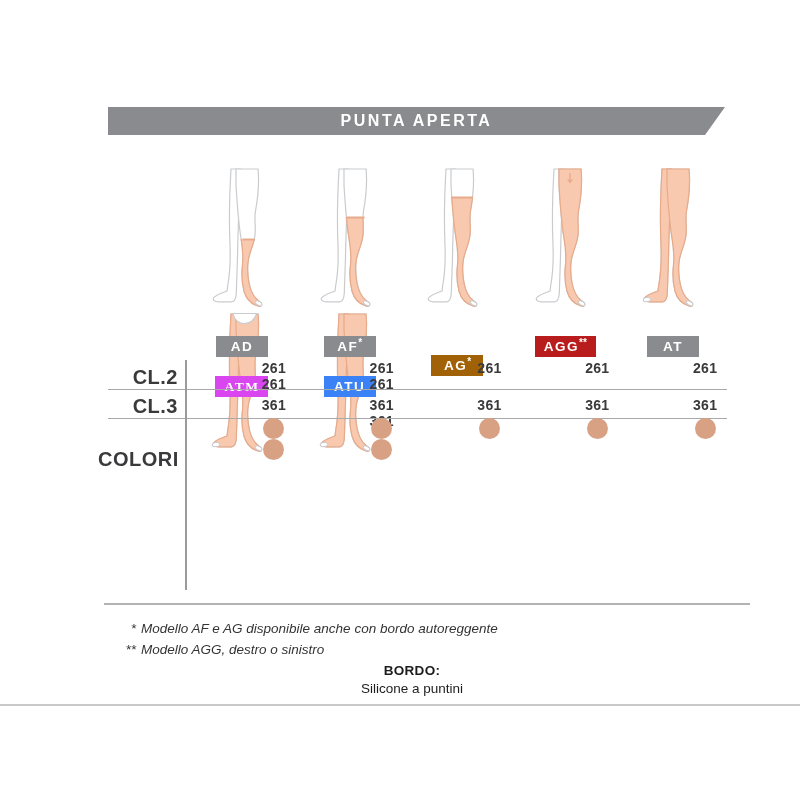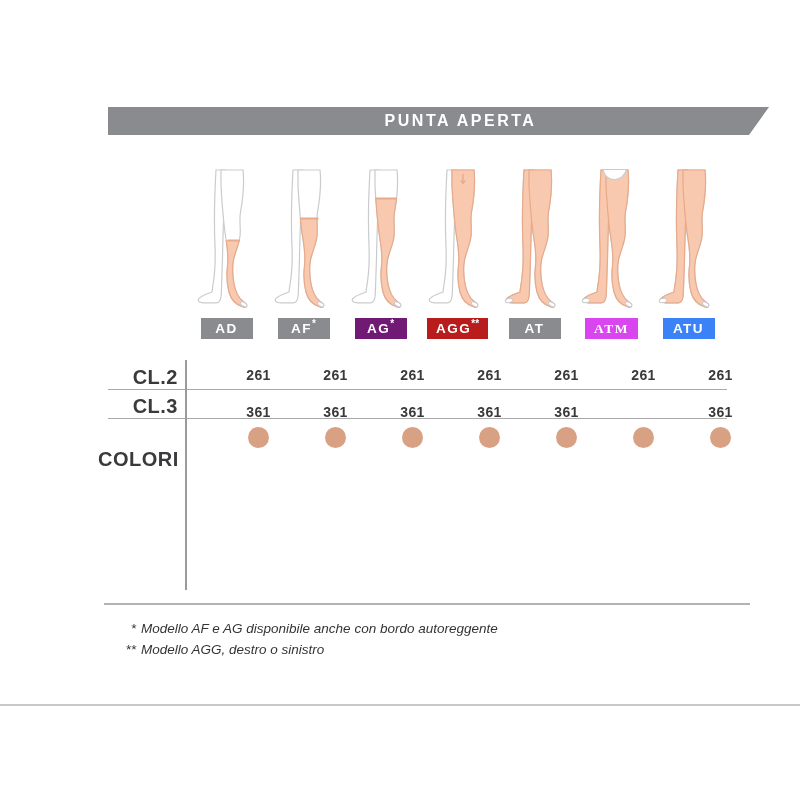--- a/index.html
+++ b/index.html
@@ -10,21 +10,21 @@
   
   .header-bar{
     position:absolute;left:108px;top:107px;width:617px;height:28px;
     display:flex;align-items:center;justify-content:center;
     clip-path:polygon(0 0,100% 0,calc(100% - 20px) 100%,0 100%);
   }
   .header-bar .title{
     color:#ffffff;font-size:16px;font-weight:bold;letter-spacing:2.5px;
   }
   
-  .cols{position:absolute;left:188px;width:539px;display:grid;grid-template-columns:repeat(7,1fr);}
+  .cols{position:absolute;left:188px;width:539px;display:grid;grid-template-columns:repeat(5,1fr);}
   .figures-row{top:167px;height:146px;}
   .figure-cell{display:flex;align-items:flex-end;justify-content:center;}
   .badges-row{top:317px;height:22px;}
   .badge-cell{display:flex;align-items:center;justify-content:center;}
   .badge{
     min-width:34px;height:21px;padding:0 9px;display:flex;align-items:center;justify-content:center;
     color:#fff;font-size:13.5px;font-weight:bold;letter-spacing:1.5px;line-height:21px;
   }
   .badge sup{font-size:10px;line-height:0;position:relative;top:-4px;letter-spacing:0;}
   
@@ -47,21 +47,21 @@
   .footer{position:absolute;left:62px;top:663px;width:700px;text-align:center;color:#1d1d1d;}
   .footer .bordo{font-size:13.5px;font-weight:bold;letter-spacing:0.3px;}
   .footer .bordo-sub{font-size:13.5px;margin-top:3px;}
   .page-bottom-line{position:absolute;left:0;top:704px;width:800px;height:2px;background:#c8c8c8;}
 </style>
 </head>
 <body>
 
 <div class="page">
 
-  <div class="header-bar" style="background: rgb(138, 139, 142); padding-left: 44px;">
+  <div class="header-bar" style="background: rgb(138, 139, 142);">
     <span class="title">PUNTA APERTA</span>
   </div>
 
   <div class="cols figures-row" id="figures-row">
       <div class="figure-cell">
         <svg width="72" height="145" viewBox="0 0 72 145">
           <defs>
             <clipPath id="clip-AD">
               <rect x="0" y="72" width="72" height="73"></rect>
             </clipPath>
@@ -169,21 +169,21 @@
           <span>AD</span>
         </div>
       </div>
       <div class="badge-cell">
         <div class="badge" style="background: rgb(138, 139, 142);">
           <span>AF</span>
           <sup>*</sup>
         </div>
       </div>
       <div class="badge-cell">
-        <div class="badge" style="background: #701a75;">
+        <div class="badge" style="background: #a16207; margin-top: 38px;">
           <span>AG</span>
           <sup>*</sup>
         </div>
       </div>
       <div class="badge-cell">
         <div class="badge" style="background: #b91c1c;">
           <span>AGG</span>
           <sup>**</sup>
         </div>
       </div>
@@ -260,15 +260,19 @@
       <div class="note">
         <span class="marker">*</span>
         <span>Modello AF e AG disponibile anche con bordo autoreggente</span>
       </div>
       <div class="note">
         <span class="marker">**</span>
         <span>Modello AGG, destro o sinistro</span>
       </div>
     </div>
 
+  <div class="footer">
+    <div class="bordo">BORDO:</div>
+    <div class="bordo-sub">Silicone a puntini</div>
+  </div>
 
   <div class="page-bottom-line"></div>
 </div>
 
 </body></html>

